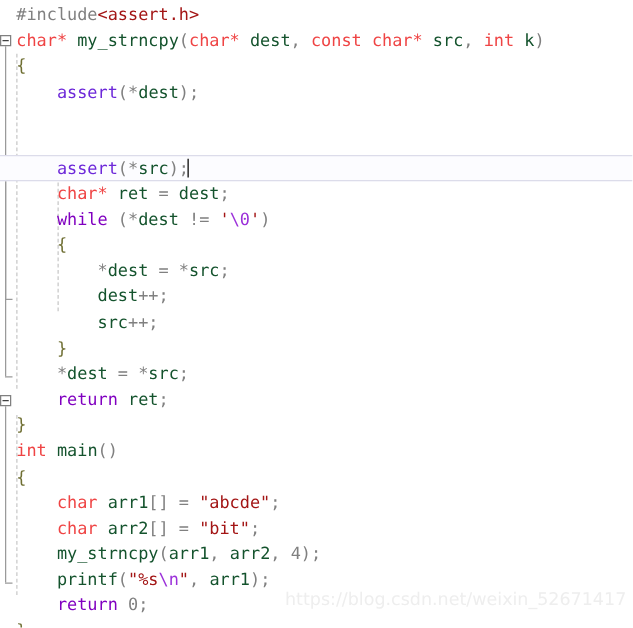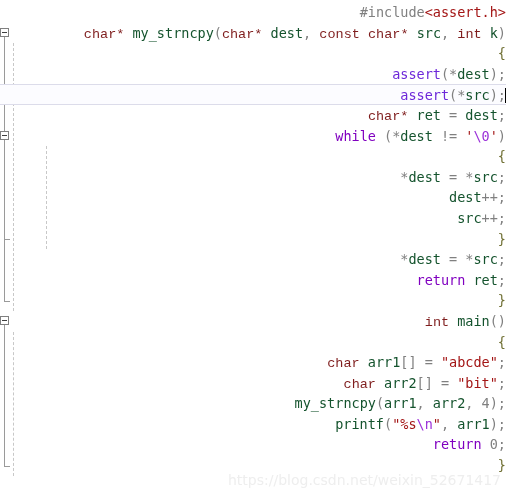--- a/index.html
+++ b/index.html
@@ -32,32 +32,32 @@
     white-space: pre;
     letter-spacing: 0px;
   }
 
   .line {
     position: relative;
     height: 20.6px;
     padding-left: 13px;
     box-sizing: border-box;
     color: #808080;
-    text-align: right;
   }
 
   .line.current {
     border-top: 1px solid #dcdcea;
     border-bottom: 1px solid #dcdcea;
     height: 20.6px;
     background: #fcfcff;
+    margin-top: 40px;
   }
 
   
-  .kw      { color: #7f1d1d; font-family: Liberation Mono, monospace; }   
+  .kw      { color: #ef4444; }   
   .ctl     { color: #8000c0; }   
   .macro   { color: #6d28d9; }   
   .str     { color: #a31515; }   
   .esc     { color: #9b30d9; }   
   .id      { color: #14532d; }   
   .punct   { color: #808080; }
   .brace   { color: #6f6f33; }
   .pp      { color: #808080; }   
   .num     { color: #808080; }
 

